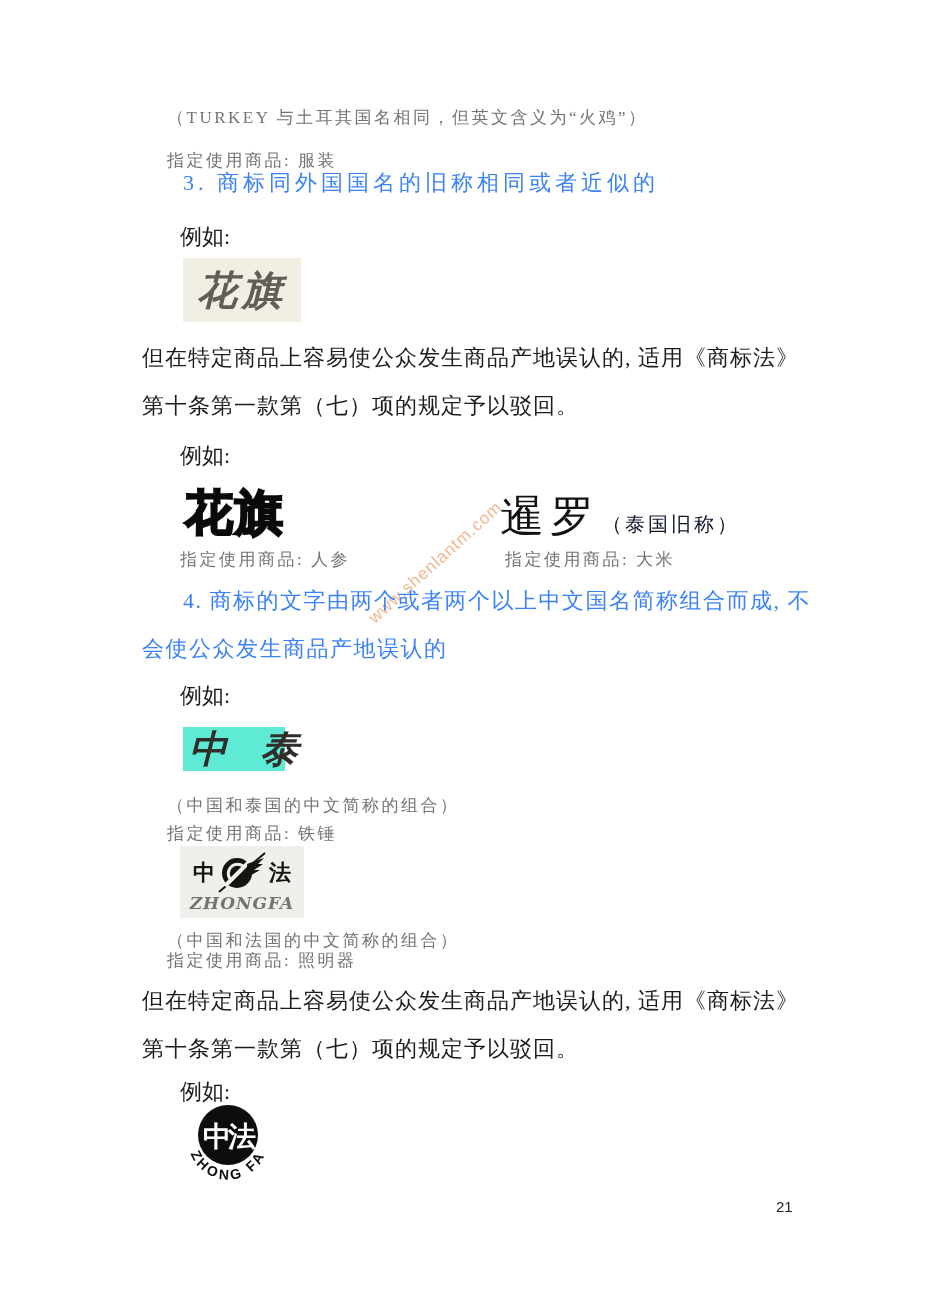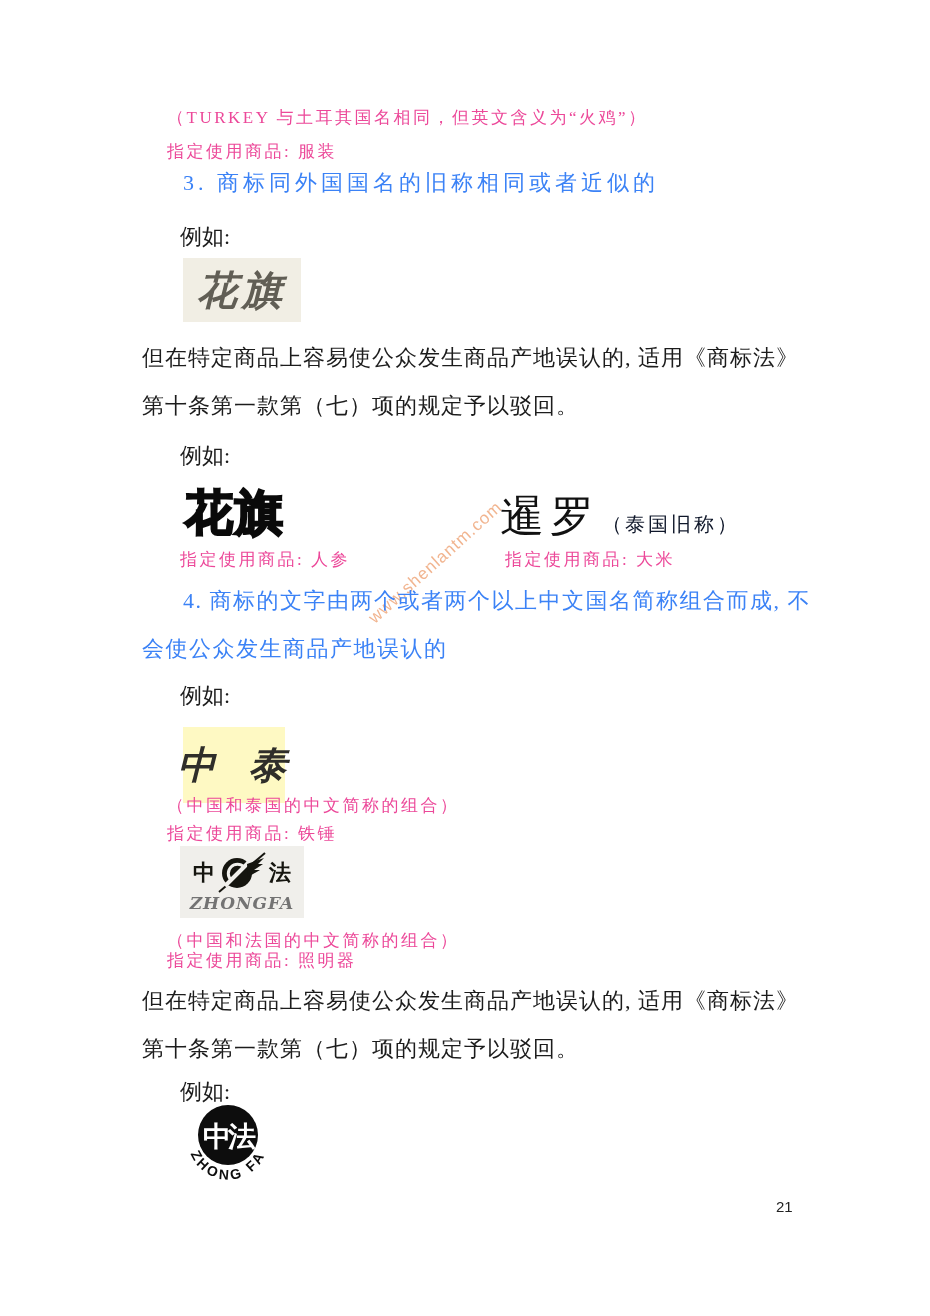--- a/index.html
+++ b/index.html
@@ -6,21 +6,21 @@
   .page{
     position:relative;
     width:930px;height:1316px;
     margin:0 auto;
     background:#ffffff;
     font-family:"Liberation Serif", serif;
     color:#1f1f1f;
     overflow:hidden;
   }
   .abs{position:absolute;white-space:nowrap;}
-  .small{font-size:17px;letter-spacing:2.5px;color:#ec4899;}
+  .small{font-size:17px;letter-spacing:2.5px;color:#737373;}
   .body-line{font-size:22px;letter-spacing:1px;color:#1c1c1c;}
   .heading{font-size:22px;color:#3b82f6;}
   .example{font-size:22px;color:#1c1c1c;}
 
   
   .watermark{
     position:absolute;left:378px;top:608px;width:210px;
     transform:rotate(-42deg);transform-origin:left bottom;
     color:#f0ad84;font-size:17px;letter-spacing:1px;
     font-family:"Liberation Sans", sans-serif;opacity:.9;
@@ -44,22 +44,22 @@
     letter-spacing:2px;
   }
 
   
   .xianluo{left:500px;top:487px;display:flex;align-items:baseline;}
   .xianluo .big{font-size:44px;letter-spacing:6px;color:#111;}
   .xianluo .note{font-size:20px;letter-spacing:3px;color:#0f172a;margin-left:2px;}
 
   
   .zhongtai{
-    left:183px;top:727px;width:102px;height:76px;
-    background:#fef9c3;display:flex;align-items:center;justify-content:center;
+    left:183px;top:727px;width:102px;height:44px;
+    background:#5eead4;display:flex;align-items:center;
   }
   .zhongtai span{
     font-family:"DejaVu Serif", serif;font-style:italic;font-weight:bold;
     font-size:38px;letter-spacing:10px;color:#2f2e2a;padding-left:6px;
   }
 
   
   .zhongfa{
     left:180px;top:846px;width:124px;height:72px;
     background:#f0efeb;display:flex;flex-direction:column;
@@ -76,21 +76,21 @@
   .pagenum{left:776px;top:1198px;font-size:15px;font-family:"Liberation Sans", sans-serif;color:#222;}
 </style>
 </head>
 <body>
 
 <div class="page">
 
   <div class="watermark">www.shenlantm.com</div>
 
   <div class="abs small" style="left:167px;top:106px;">（TURKEY 与土耳其国名相同，但英文含义为“火鸡”）</div>
-  <div class="abs small" style="left:167px;top:140px;">指定使用商品: 服装</div>
+  <div class="abs small" style="left:167px;top:149px;">指定使用商品: 服装</div>
 
   <div class="abs heading" style="left:183px;top:168px;letter-spacing:4px;">3.  商标同外国国名的旧称相同或者近似的</div>
 
   <div class="abs example" style="left:180px;top:222px;">例如:</div>
 
   <div class="abs huaqi-faded">
     <span>花旗</span>
   </div>
 
   <div class="abs body-line" style="left:142px;top:343px;">但在特定商品上容易使公众发生商品产地误认的, 适用《商标法》</div>

